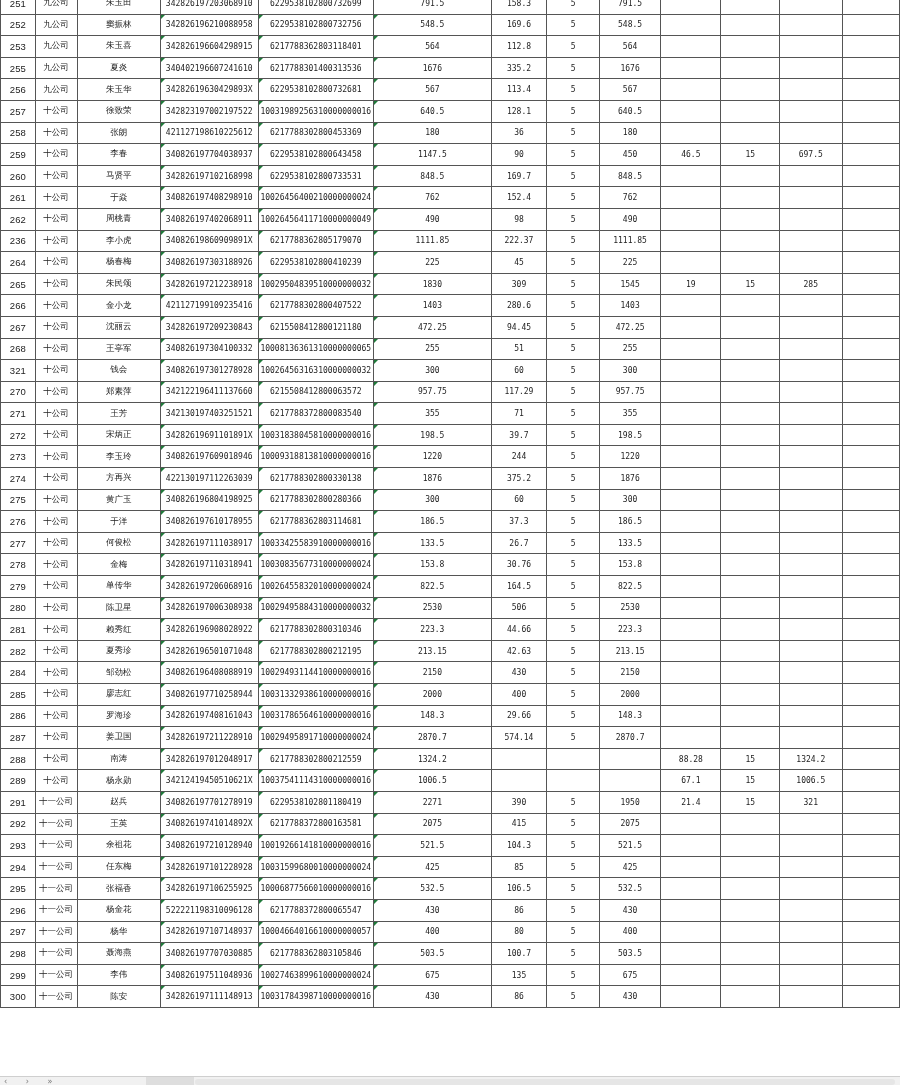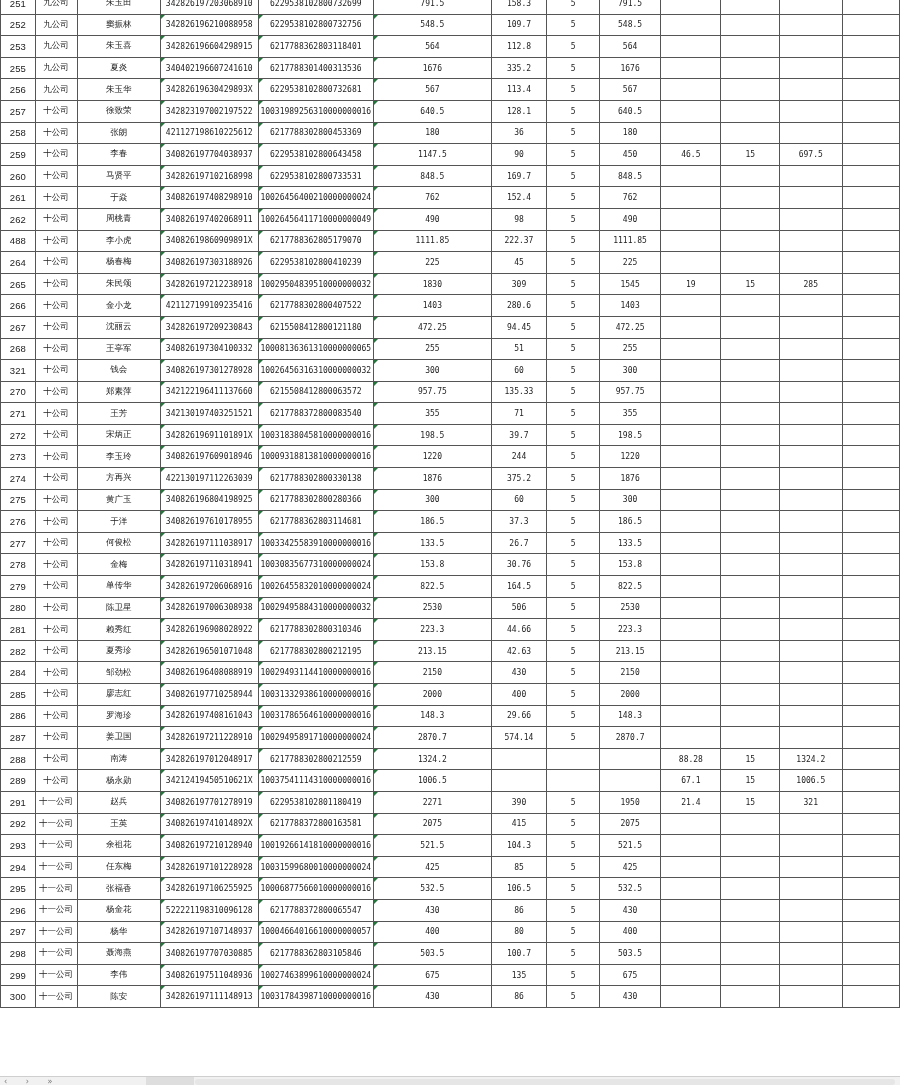--- a/index.html
+++ b/index.html
@@ -58,21 +58,21 @@
           <td></td>
           <td></td>
         </tr>
         <tr>
           <td class="num0">252</td>
           <td class="txt">九公司</td>
           <td class="txt">窦振林</td>
           <td class="flag">342826196210088958</td>
           <td class="flag">6229538102800732756</td>
           <td class="flag">548.5</td>
-          <td>109.7</td>
+          <td>169.6</td>
           <td>5</td>
           <td>548.5</td>
           <td></td>
           <td></td>
           <td></td>
           <td></td>
         </tr>
         <tr>
           <td class="num0">253</td>
           <td class="txt">九公司</td>
@@ -202,21 +202,21 @@
           <td class="flag">490</td>
           <td>98</td>
           <td>5</td>
           <td>490</td>
           <td></td>
           <td></td>
           <td></td>
           <td></td>
         </tr>
         <tr>
-          <td class="num0">488</td>
+          <td class="num0">236</td>
           <td class="txt">十公司</td>
           <td class="txt">李小虎</td>
           <td class="flag">34082619860909891X</td>
           <td class="flag">6217788362805179070</td>
           <td class="flag">1111.85</td>
           <td>222.37</td>
           <td>5</td>
           <td>1111.85</td>
           <td></td>
           <td></td>
@@ -313,21 +313,21 @@
           <td></td>
           <td></td>
         </tr>
         <tr>
           <td class="num0">270</td>
           <td class="txt">十公司</td>
           <td class="txt">郑素萍</td>
           <td class="flag">342122196411137660</td>
           <td class="flag">6215508412800063572</td>
           <td class="flag">957.75</td>
-          <td>135.33</td>
+          <td>117.29</td>
           <td>5</td>
           <td>957.75</td>
           <td></td>
           <td></td>
           <td></td>
           <td></td>
         </tr>
         <tr>
           <td class="num0">271</td>
           <td class="txt">十公司</td>

